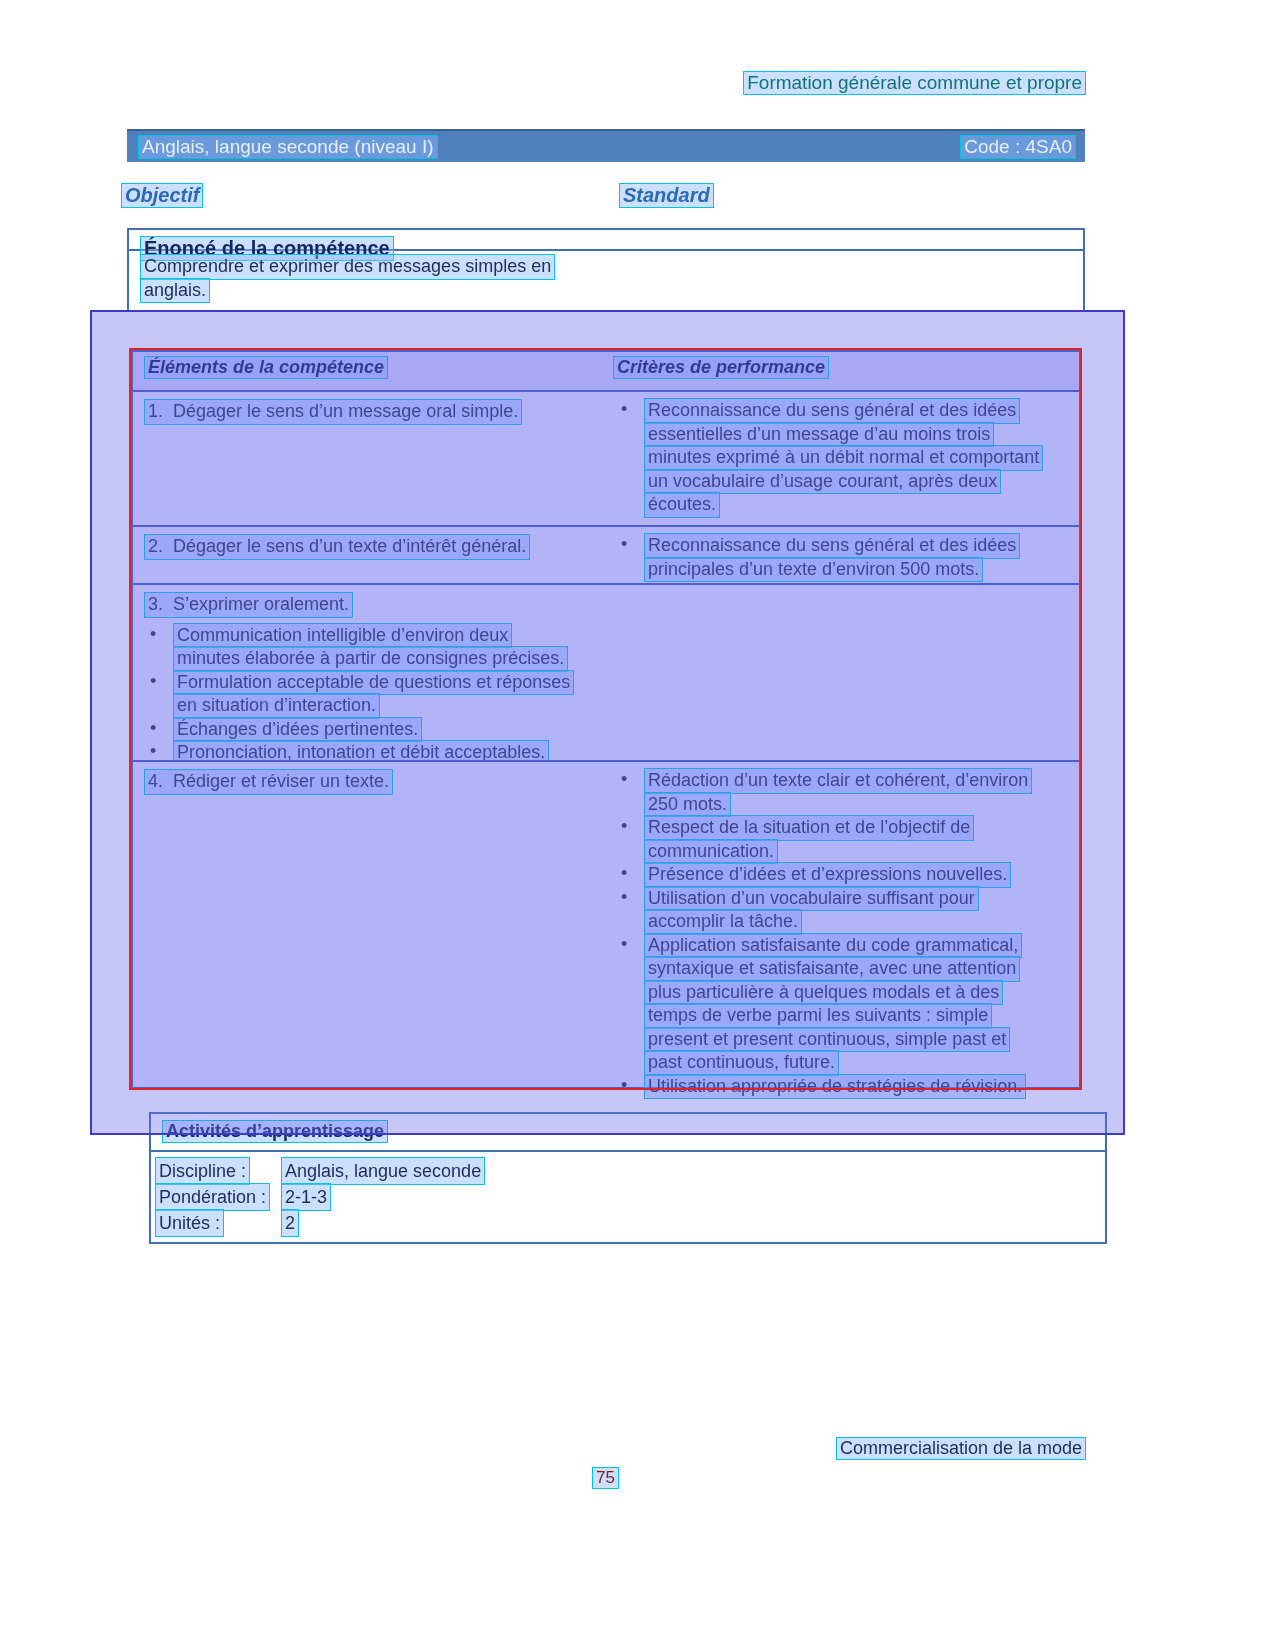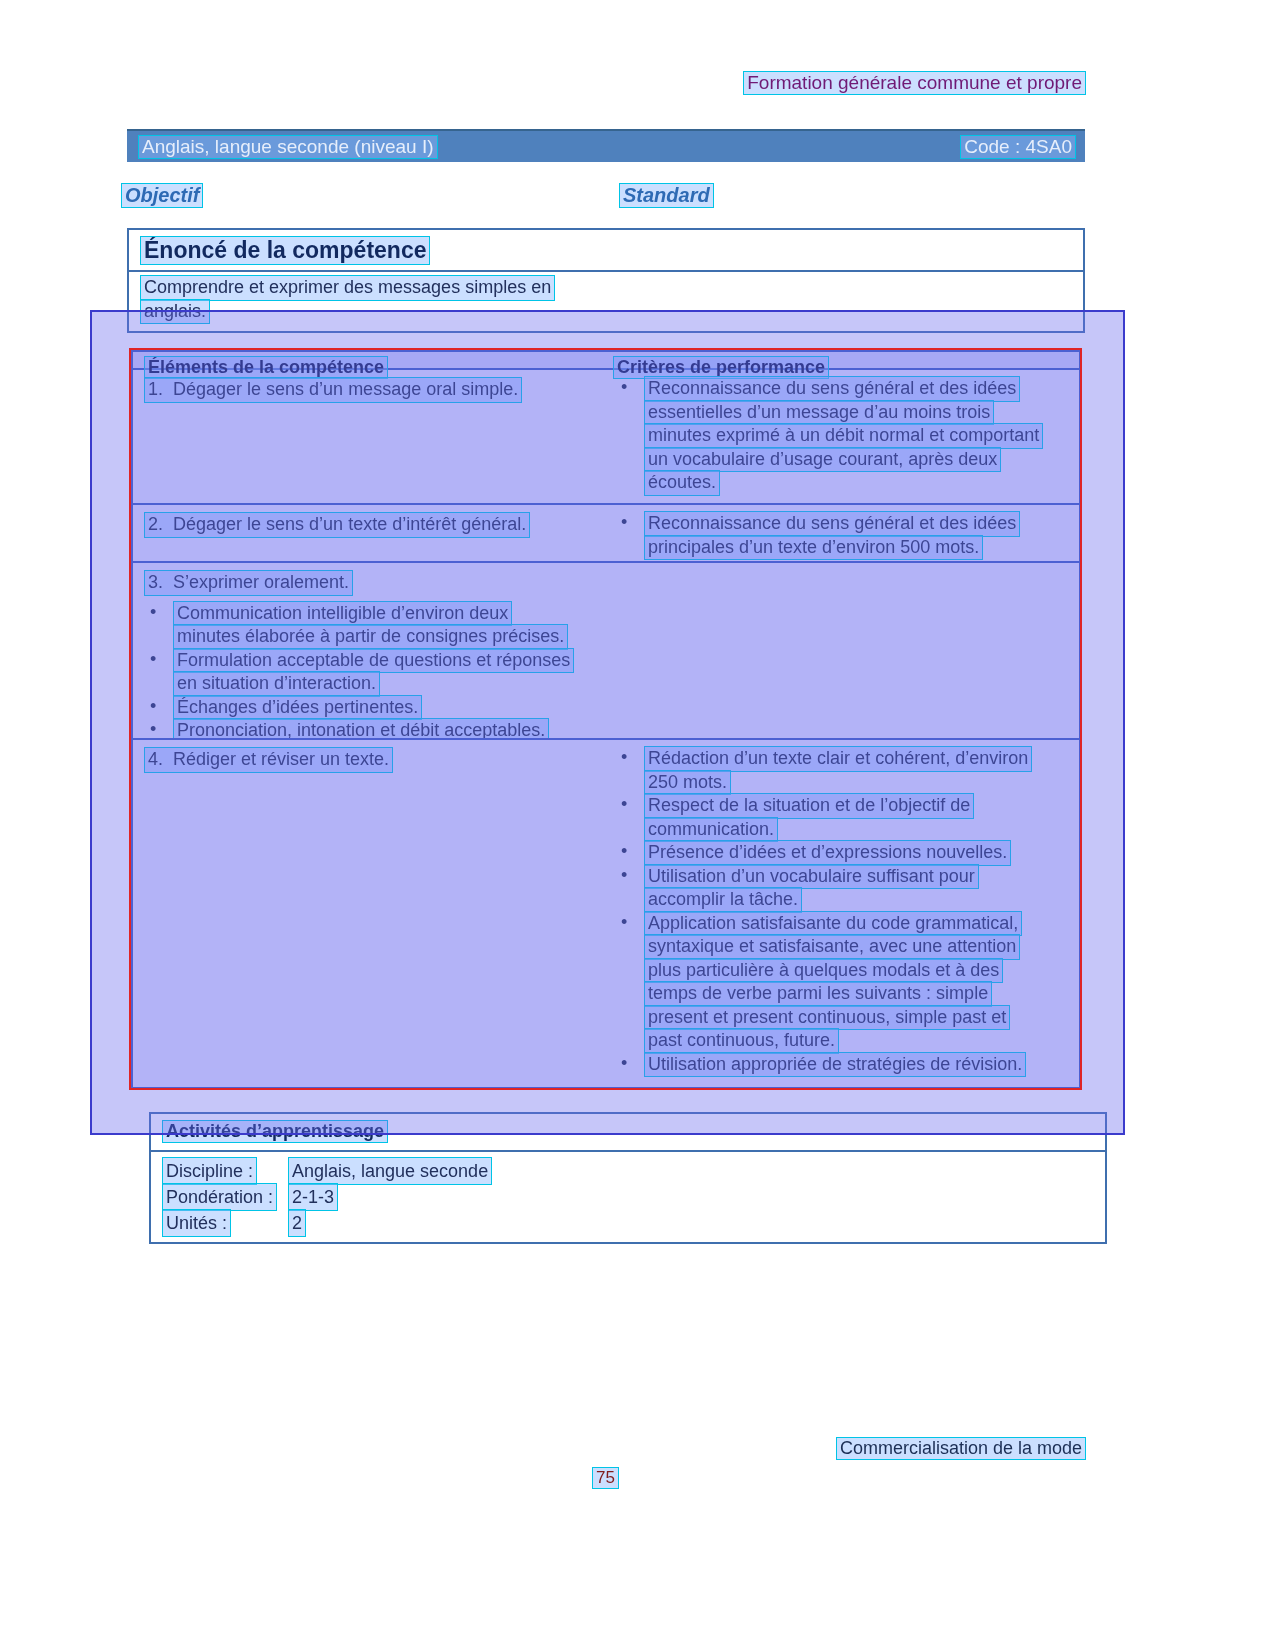--- a/index.html
+++ b/index.html
@@ -16,58 +16,58 @@
     display: inline-block;
     padding: 0 3px;
     background: rgba(140,185,255,.45);
     outline: 1.5px solid var(--highlight-cyan, #00c4e6);
   }
   .b { font-weight: bold; }
   .bi { font-weight: bold; font-style: italic; }
 
   .header-right {
     position: absolute; top: 72px; right: 190px;
-    font-size: 19px; color: #701a75;
+    font-size: 19px; color: #0f766e;
   }
 
   .title-bar {
     position: absolute; left: 127px; top: 129px; width: 958px; height: 33px;
     background: var(--bar-bg, #4f81bd);
     border-top: 2px solid #36648f;
     display: flex; align-items: center; justify-content: space-between;
     padding: 0 10px 0 12px;
     font-size: 19px; color: #e6eefb;
   }
 
   .h-objectif { position: absolute; left: 122px; top: 184px; font-size: 20px; color: var(--heading-blue, #2e6ab4); }
   .h-standard { position: absolute; left: 620px; top: 184px; font-size: 20px; color: var(--heading-blue, #2e6ab4); }
 
   .enonce {
     position: absolute; left: 127px; top: 228px; width: 958px;
     border: 2px solid var(--table-border, #3f6fae);
     background: #fff;
   }
   .enonce .t-head {
-    height: 42px; padding: 7px 12px;
-    font-size: 23px; font-weight: bold; color: #12295f;
+    height: 21px; padding: 7px 12px;
+    font-size: 20px; font-weight: bold; color: #12295f;
     border-bottom: 2px solid var(--table-border, #3f6fae);
   }
   .enonce .t-body { padding: 4px 12px 8px; font-size: 18px; line-height: 26px; }
 
   .el-table {
     position: absolute; left: 131px; top: 350px; width: 950px; height: 739px;
     border: 2px solid var(--inner-border, #3b5bc0);
     background: rgba(135,135,245,.25);
     font-size: 18px;
   }
   .el-head {
-    display: flex; height: 18px; padding-top: 5px;
+    display: flex; height: 40px; padding-top: 5px;
     border-bottom: 2px solid var(--inner-border, #3b5bc0);
     background: rgba(110,110,235,.15);
-    font-weight: bold; color: #121f58;
+    font-weight: bold; color: #121f58; font-style: italic;
   }
   .el-head .cl { width: 471px; padding-left: 12px; }
   .el-head .cr { flex: 1; padding-left: 10px; }
   .el-row { display: flex; border-bottom: 2px solid var(--inner-border, #3b5bc0); overflow: hidden; }
   .el-row.r4 { border-bottom: none; }
   .r1 { height: 135px; } .r2 { height: 58px; } .r3 { height: 177px; flex-direction: column; } .r4 { height: 392px; }
   .el-row .cl { width: 471px; padding: 8px 8px 0 12px; }
   .el-row .cr { flex: 1; padding: 7px 8px 0 0; }
   .line { line-height: 23.5px; white-space: nowrap; }
   .bullet { display: flex; }
@@ -90,21 +90,21 @@
   .act-table {
     position: absolute; left: 127px; top: 1112px; width: 958px;
     border: 2px solid var(--table-border, #3f6fae);
     background: #fff; font-size: 18px; margin-left: 22px;
   }
   .act-table .t-head {
     height: 38px; padding: 7px 12px;
     font-weight: bold; color: #12295f;
     border-bottom: 2px solid var(--table-border, #3f6fae);
   }
-  .act-body { padding: 6px 12px 6px; }
+  .act-body { padding: 6px 5px 6px; }
   .act-row { line-height: 26px; }
   .lab-wrap { display: inline-block; width: 126px; }
 
   .footer-right { position: absolute; right: 190px; top: 1438px; font-size: 18px; color: #1c2f55; }
   .page-num { position: absolute; left: 593px; top: 1460px; font-size: 17px; color: #7f1d1d; margin-top: 8px; }
 </style>
 </head>
 <body>
 
 <div>

